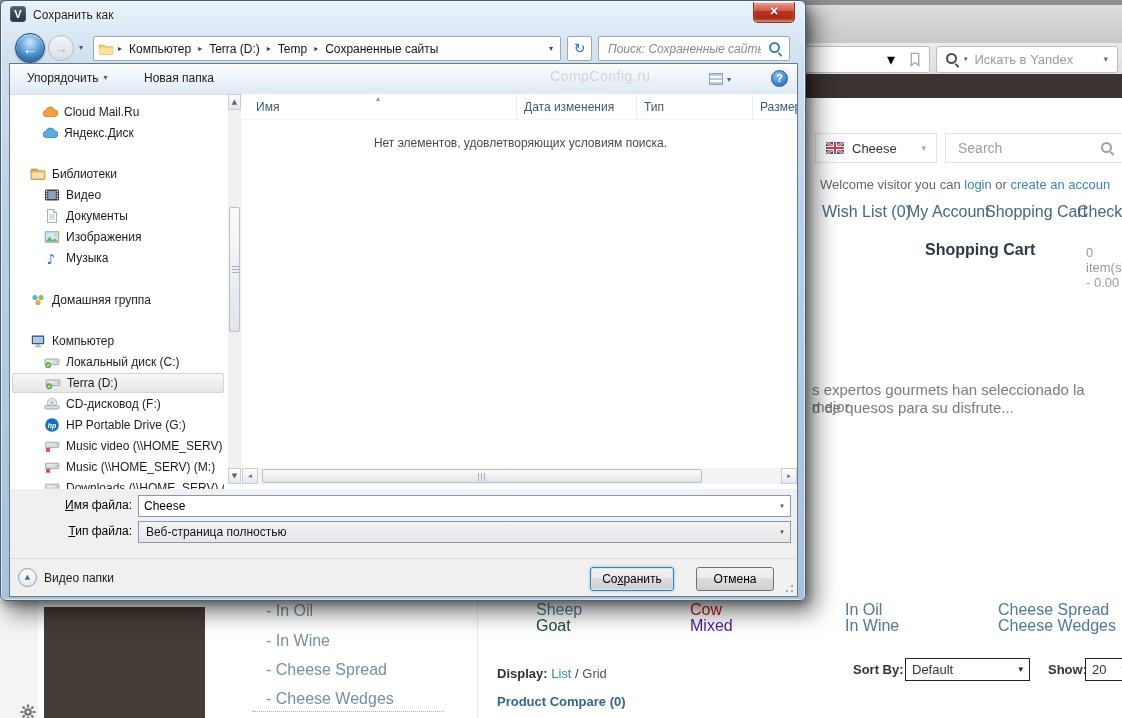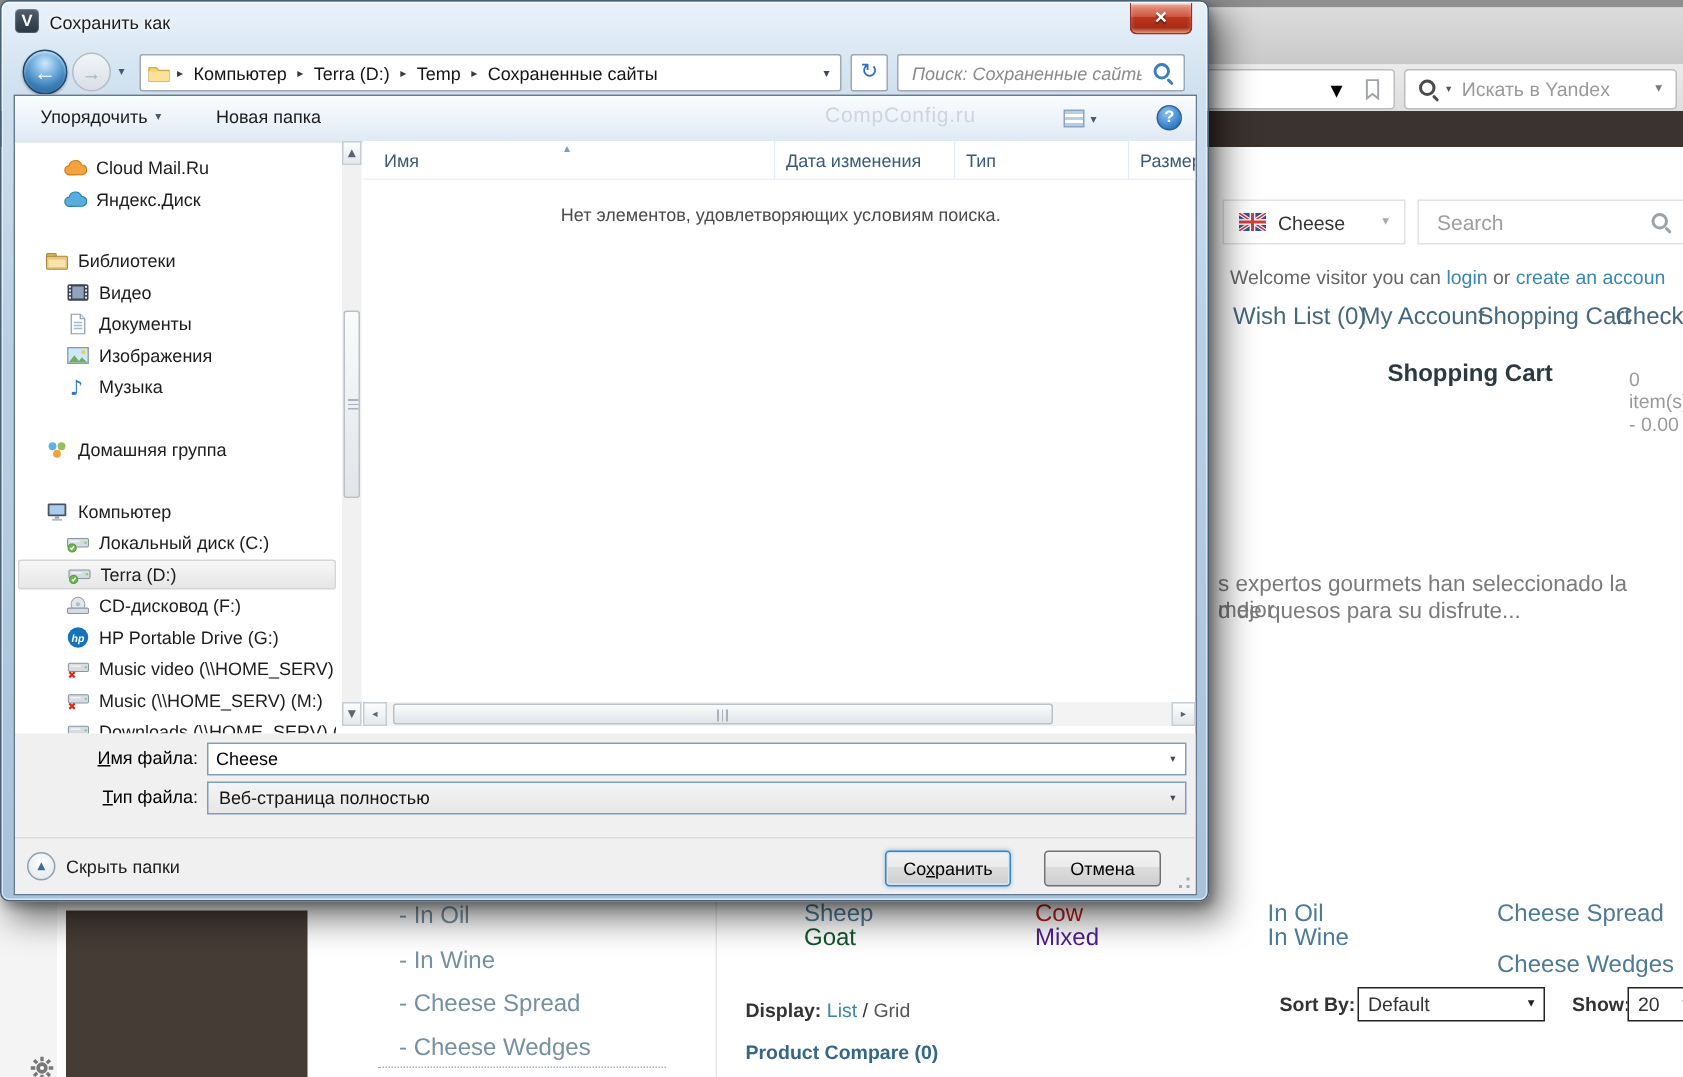--- a/index.html
+++ b/index.html
@@ -194,21 +194,21 @@
   <div class="abs" style="left:252px;top:711px;width:192px;border-bottom:1px dotted #9fb4c0"></div>
   <div class="abs" style="left:477px;top:597px;width:1px;height:121px;background:#e9e9e9"></div>
 
   <span class="abs pglink" style="left:536px;top:601px;color:#4d7a96">Sheep</span>
   <span class="abs pglink" style="left:536px;top:617px;color:#14532d">Goat</span>
   <span class="abs pglink" style="left:690px;top:601px;color:#b91c1c">Cow</span>
   <span class="abs pglink" style="left:690px;top:617px;color:#4c1d95">Mixed</span>
   <span class="abs pglink" style="left:845px;top:601px;color:#4d7a96">In Oil</span>
   <span class="abs pglink" style="left:845px;top:617px;color:#4d7a96">In Wine</span>
   <span class="abs pglink" style="left:998px;top:601px;color:#4d7a96">Cheese Spread</span>
-  <span class="abs pglink" style="left:998px;top:635px;color:#4d7a96">Cheese Wedges</span>
+  <span class="abs pglink" style="left:998px;top:617px;color:#4d7a96">Cheese Wedges</span>
 
   <div class="abs" style="left:497px;top:666px;font-size:13px">
     <b style="color:#333">Display:</b>
     <span class="pglink">List</span><span style="color:#333"> / </span><span style="color:#555">Grid</span>
   </div>
 
   <b class="abs" style="left:853px;top:662px;font-size:13px;color:#333">Sort By:</b>
   <div class="abs selbox" style="left:905px;top:658px;width:125px;height:23px">
     <span>Default</span>
     <span class="g">▾</span>
@@ -470,21 +470,21 @@
         <label class="flabel" style="top:35px"><u>Т</u><span>ип файла:</span></label>
         <div class="combo gray" style="top:32px">
           <span class="val">Веб-страница полностью</span>
           <span class="arrow g">▾</span>
         </div>
 
         <div class="sepline"></div>
 
         <div class="hidebtn">
           <span class="hidecirc g">▲</span>
-          <span>Скрыть папки</span>
+          <span>Видео папки</span>
         </div>
         <div class="btn default" style="left:580px;width:84px"><span>Со</span><u>х</u><span>ранить</span></div>
         <div class="btn" style="left:686px;width:78px"><span>Отмена</span></div>
 
         <span class="grip" style="right:4px;bottom:4px"></span>
         <span class="grip" style="right:9px;bottom:4px"></span>
         <span class="grip" style="right:4px;bottom:9px"></span>
       </div>
     </div>
   </div>

